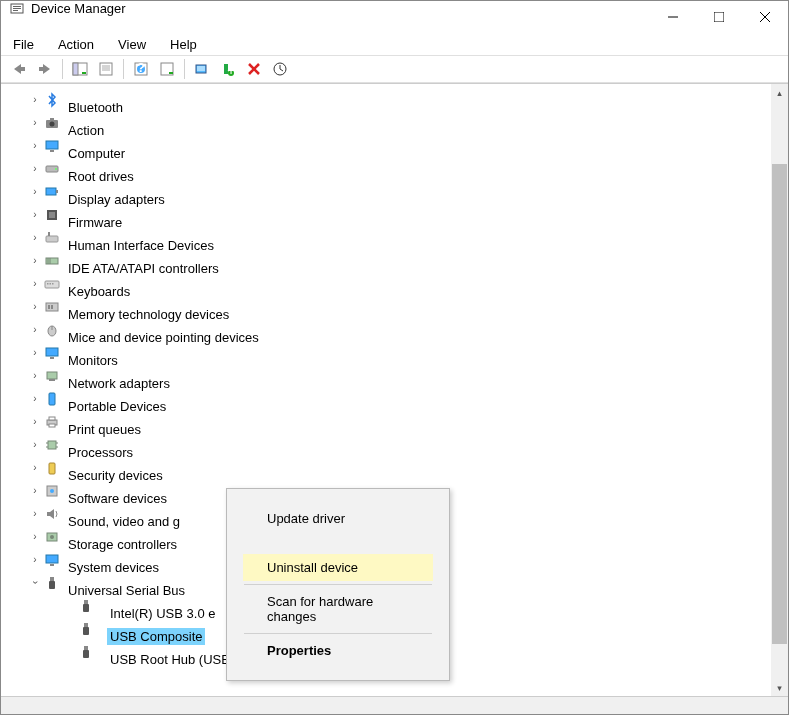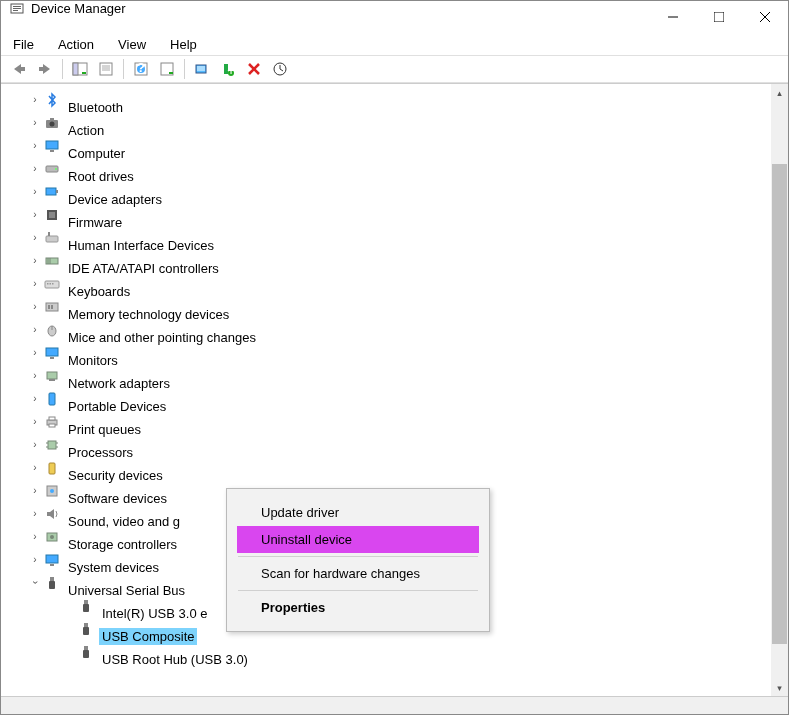--- a/index.html
+++ b/index.html
@@ -18,31 +18,31 @@
     .tb-btn { width: 24px; height: 22px; display: flex; align-items: center; justify-content: center; }
     .tb-sep { width: 1px; height: 20px; background: #d0d0d0; margin: 0 3px; }
     
     .content { position: relative; height: calc(715px - 32px - 22px - 28px - 20px); border-top: 1px solid #ccc; display: flex; }
     .tree { flex: 1; overflow-y: auto; padding: 4px 0; }
     .scrollbar { width: 17px; background: #f0f0f0; position: relative; }
     .scroll-up, .scroll-down { height: 17px; display:flex; align-items:center; justify-content:center; color:#555; font-size:9px; }
     .scroll-thumb { position: absolute; top: 80px; left: 1px; right: 1px; height: 480px; background: #c0c0c0; }
     
     .tree-item { display: flex; align-items: center; height: 23px; padding-left: 28px; cursor: default; }
-    .tree-item.child { padding-left: 74px; }
+    .tree-item.child { padding-left: 74px; gap: 8px; }
     .tree-item.child.selected .tree-label { background: #7dd3fc; }
     .arrow { width: 12px; color: #555; font-size: 10px; display:inline-flex; justify-content:center; }
     .tree-icon { width: 18px; height: 18px; margin: 0 4px 0 2px; display: flex; align-items: center; justify-content: center; }
     .tree-label { padding: 1px 3px; margin-top: 16px; }
     
     .statusbar { height: 20px; border-top: 1px solid #ccc; background: #f0f0f0; }
     
-    .ctxmenu { position: absolute; left: 225px; top: 487px; width: 264px; background: #f2f2f2; border: 1px solid #bababa; box-shadow: 2px 2px 5px rgba(0,0,0,0.2); padding: 10px; }
+    .ctxmenu { position: absolute; left: 225px; top: 487px; width: 224px; background: #f2f2f2; border: 1px solid #bababa; box-shadow: 2px 2px 5px rgba(0,0,0,0.2); padding: 16px; }
     .ctx-item { padding: 6px 20px 6px 24px; cursor: default; font-size: 13px; }
-    .ctx-item.highlighted { background: #d946ef; }
+    .ctx-item.highlighted { background: #fef9c3; margin-top: 22px; }
     .ctx-item.bold { font-weight: 700; }
     .ctx-sep { height: 1px; background: #d0d0d0; margin: 3px 1px; }
   </style>
 </head>
 <body>
 
 <div class="titlebar">
   <span class="titlebar-icon">
     <svg width="16" height="16" viewBox="0 0 16 16">
         <rect x="2" y="3" width="12" height="9" fill="#fff" stroke="#555"></rect>
@@ -191,21 +191,21 @@
         <span class="tree-label">Root drives</span>
       </div>
     <div class="tree-item">
         <span class="arrow">›</span>
         <span class="tree-icon">
           <svg width="16" height="16">
             <rect x="2" y="4" width="10" height="7" fill="#4af" stroke="#27a"></rect>
             <rect x="12" y="6" width="2" height="3" fill="#888"></rect>
           </svg>
         </span>
-        <span class="tree-label">Device adapters</span>
+        <span class="tree-label">Display adapters</span>
       </div>
     <div class="tree-item">
         <span class="arrow">›</span>
         <span class="tree-icon">
           <svg width="16" height="16">
             <rect x="3" y="3" width="10" height="10" fill="#555"></rect>
             <rect x="5" y="5" width="6" height="6" fill="#888"></rect>
           </svg>
         </span>
         <span class="tree-label">Firmware</span>
@@ -255,21 +255,21 @@
         <span class="tree-label">Memory technology devices</span>
       </div>
     <div class="tree-item">
         <span class="arrow">›</span>
         <span class="tree-icon">
           <svg width="16" height="16">
             <ellipse cx="8" cy="9" rx="4" ry="5" fill="#ccc" stroke="#888"></ellipse>
             <line x1="8" y1="4" x2="8" y2="8" stroke="#888"></line>
           </svg>
         </span>
-        <span class="tree-label">Mice and other pointing changes</span>
+        <span class="tree-label">Mice and device pointing devices</span>
       </div>
     <div class="tree-item">
         <span class="arrow">›</span>
         <span class="tree-icon">
           <svg width="16" height="16">
             <rect x="2" y="3" width="12" height="8" fill="#4af" stroke="#27a"></rect>
             <rect x="6" y="12" width="4" height="2" fill="#888"></rect>
           </svg>
         </span>
         <span class="tree-label">Monitors</span>

